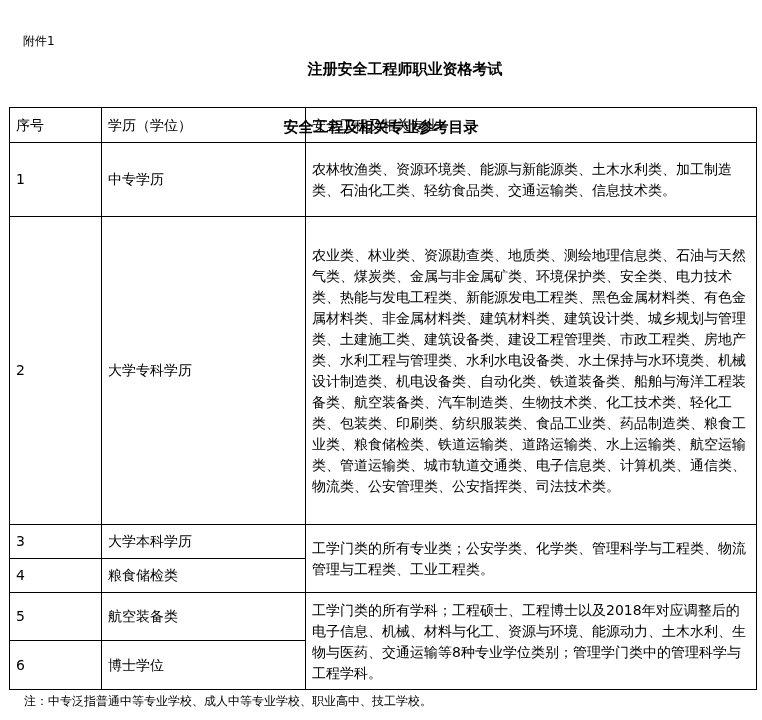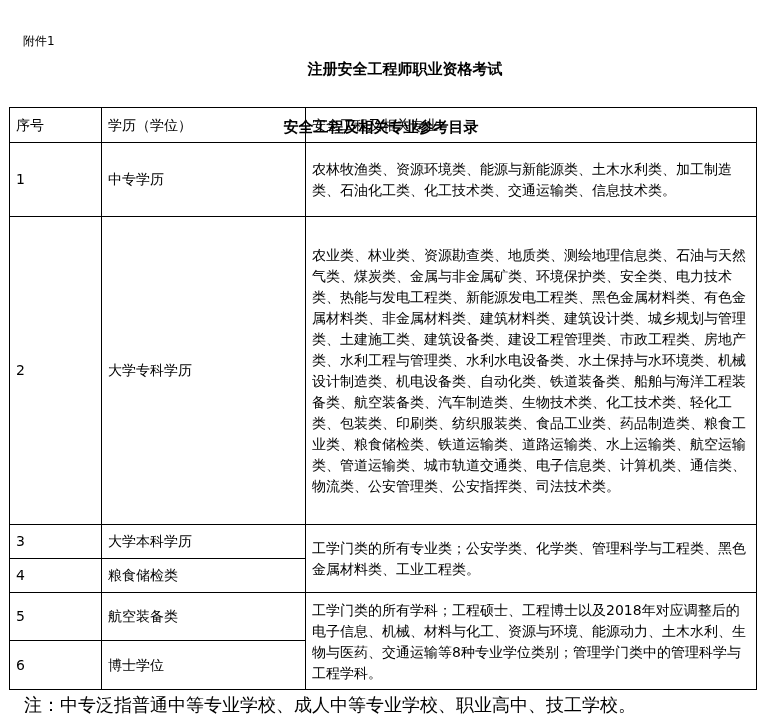--- a/index.html
+++ b/index.html
@@ -10,50 +10,50 @@
            font-size:15px; font-weight:bold; font-family:"DejaVu Serif", serif; }
   .t1 { top:60px;padding-left:24px; }
   .t2 { top:86px;margin-top:32px; }
   table { position:absolute; left:9px; top:107px; border-collapse:collapse;
           table-layout:fixed; width:748px; font-size:14px; }
   td { border:1.5px solid #000; vertical-align:middle; padding:0 6px;
        line-height:21px; }
   .c1 { width:79px; }
   .c2 { width:191px; }
   .spec { padding:6px 8px 5px 6px; }
-  .note { position:absolute; left:24px; top:693px; font-size:18px; }
+  .note { position:absolute; left:24px; top:693px; font-size:12px; }
 </style>
 </head>
 <body>
 
 <div class="attach">附件1</div>
 <div class="title t1">注册安全工程师职业资格考试</div>
 <div class="title t2">安全工程及相关专业参考目录</div>
 
 <table>
   <tbody>
       <tr style="height:35px;">
     <td class="c1">序号</td>
     <td class="c2">学历（学位）</td>
     <td>安全工程及相关专业</td>
   </tr>
   <tr style="height:74px;">
     <td>1</td>
     <td>中专学历</td>
-    <td class="spec">农林牧渔类、资源环境类、能源与新能源类、土木水利类、加工制造类、石油化工类、化工技术类、交通运输类、信息技术类。</td>
+    <td class="spec">农林牧渔类、资源环境类、能源与新能源类、土木水利类、加工制造类、石油化工类、轻纺食品类、交通运输类、信息技术类。</td>
   </tr>
   <tr style="height:308px;">
     <td>2</td>
     <td>大学专科学历</td>
     <td class="spec">农业类、林业类、资源勘查类、地质类、测绘地理信息类、石油与天然气类、煤炭类、金属与非金属矿类、环境保护类、安全类、电力技术类、热能与发电工程类、新能源发电工程类、黑色金属材料类、有色金属材料类、非金属材料类、建筑材料类、建筑设计类、城乡规划与管理类、土建施工类、建筑设备类、建设工程管理类、市政工程类、房地产类、水利工程与管理类、水利水电设备类、水土保持与水环境类、机械设计制造类、机电设备类、自动化类、铁道装备类、船舶与海洋工程装备类、航空装备类、汽车制造类、生物技术类、化工技术类、轻化工类、包装类、印刷类、纺织服装类、食品工业类、药品制造类、粮食工业类、粮食储检类、铁道运输类、道路运输类、水上运输类、航空运输类、管道运输类、城市轨道交通类、电子信息类、计算机类、通信类、物流类、公安管理类、公安指挥类、司法技术类。</td>
   </tr>
   <tr style="height:34px;">
     <td>3</td>
     <td>大学本科学历</td>
-    <td class="spec" rowspan="2">工学门类的所有专业类；公安学类、化学类、管理科学与工程类、黑色金属材料类、工业工程类。</td>
+    <td class="spec" rowspan="2">工学门类的所有专业类；公安学类、化学类、管理科学与工程类、物流管理与工程类、工业工程类。</td>
   </tr>
   <tr style="height:34px;">
     <td>4</td>
     <td>粮食储检类</td>
   </tr>
   <tr style="height:48px;">
     <td>5</td>
     <td>航空装备类</td>
     <td class="spec" rowspan="2">工学门类的所有学科；工程硕士、工程博士以及2018年对应调整后的电子信息、机械、材料与化工、资源与环境、能源动力、土木水利、生物与医药、交通运输等8种专业学位类别；管理学门类中的管理科学与工程学科。</td>
   </tr>

